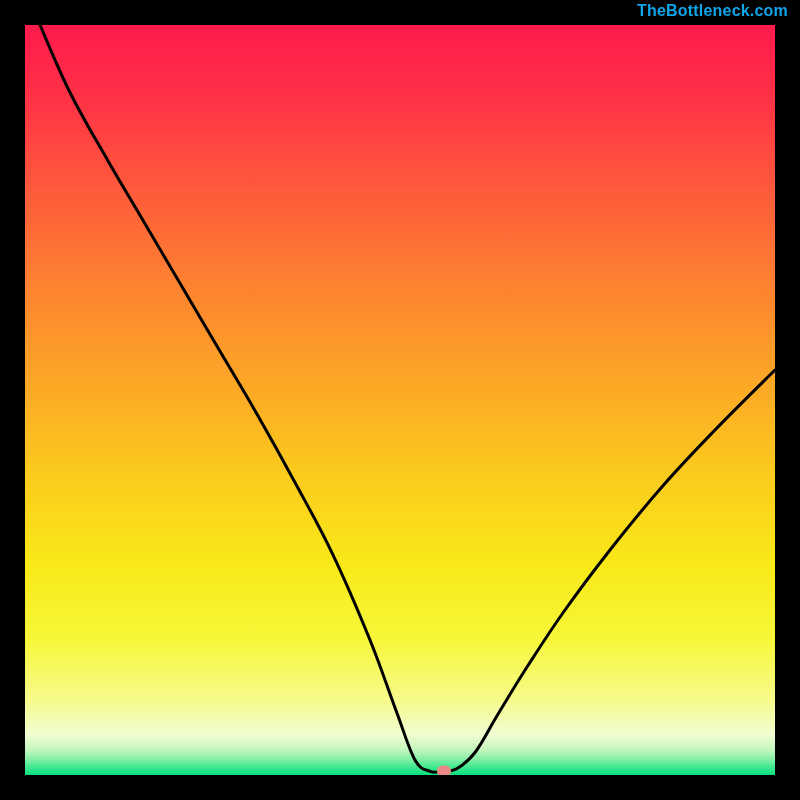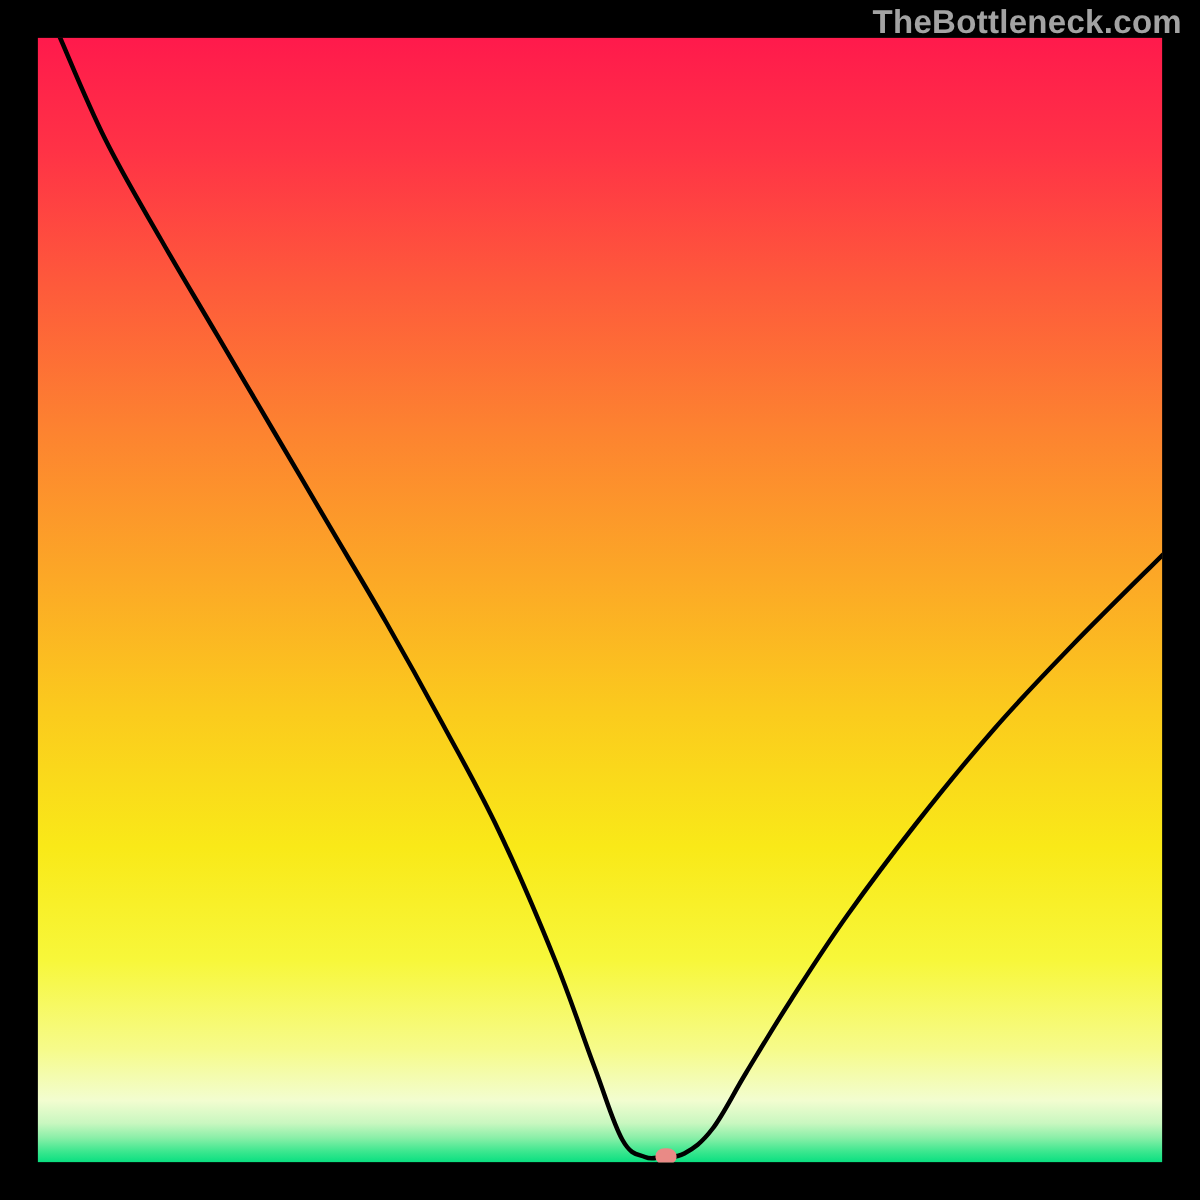--- a/index.html
+++ b/index.html
@@ -14,23 +14,23 @@
     position: relative;
     width: 800px;
     height: 800px;
     background: #000;
   }
   .attribution {
     position: absolute;
     top: 2px;
     right: 12px;
     font-family: Arial, Helvetica, sans-serif;
-    font-size: 22px;
+    font-size: 16px;
     font-weight: bold;
-    color: #a3a3a3;
+    color: #0ea5e9;
     letter-spacing: 0.2px;
     z-index: 20;
   }
   .plot-area {
     position: absolute;
     left: 25px;
     top: 25px;
     width: 750px;
     height: 750px;
     overflow: hidden;

